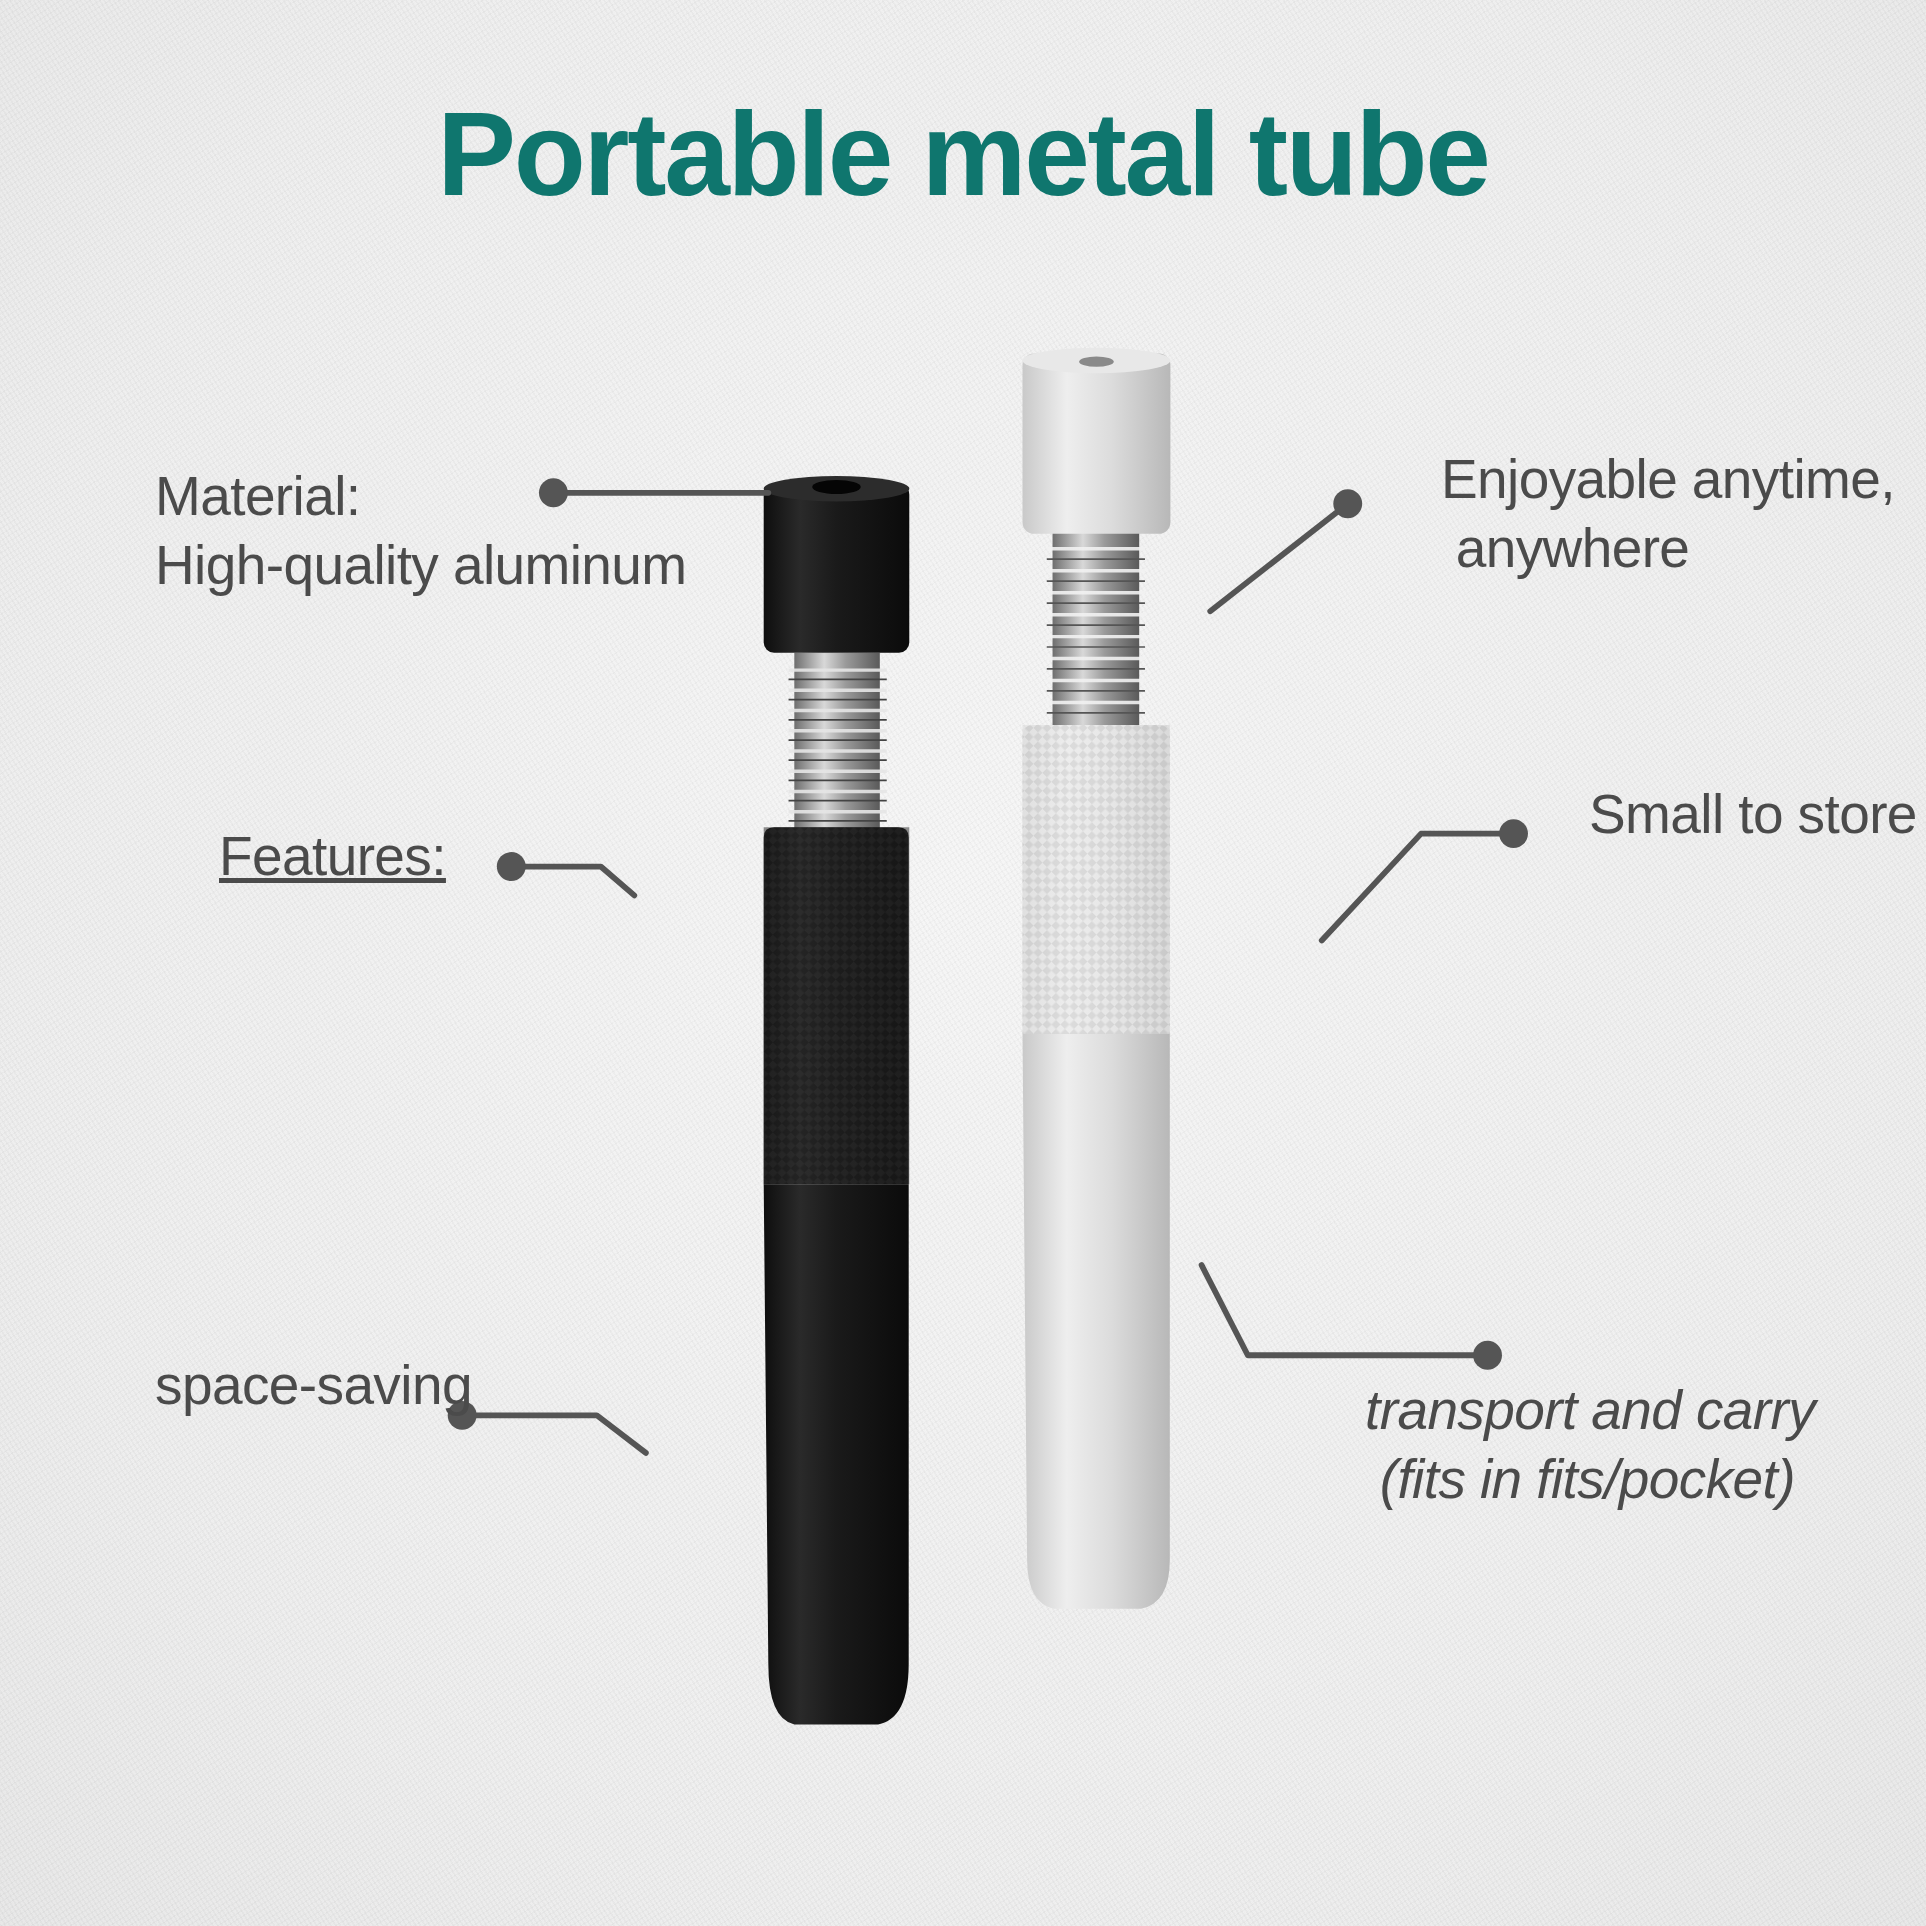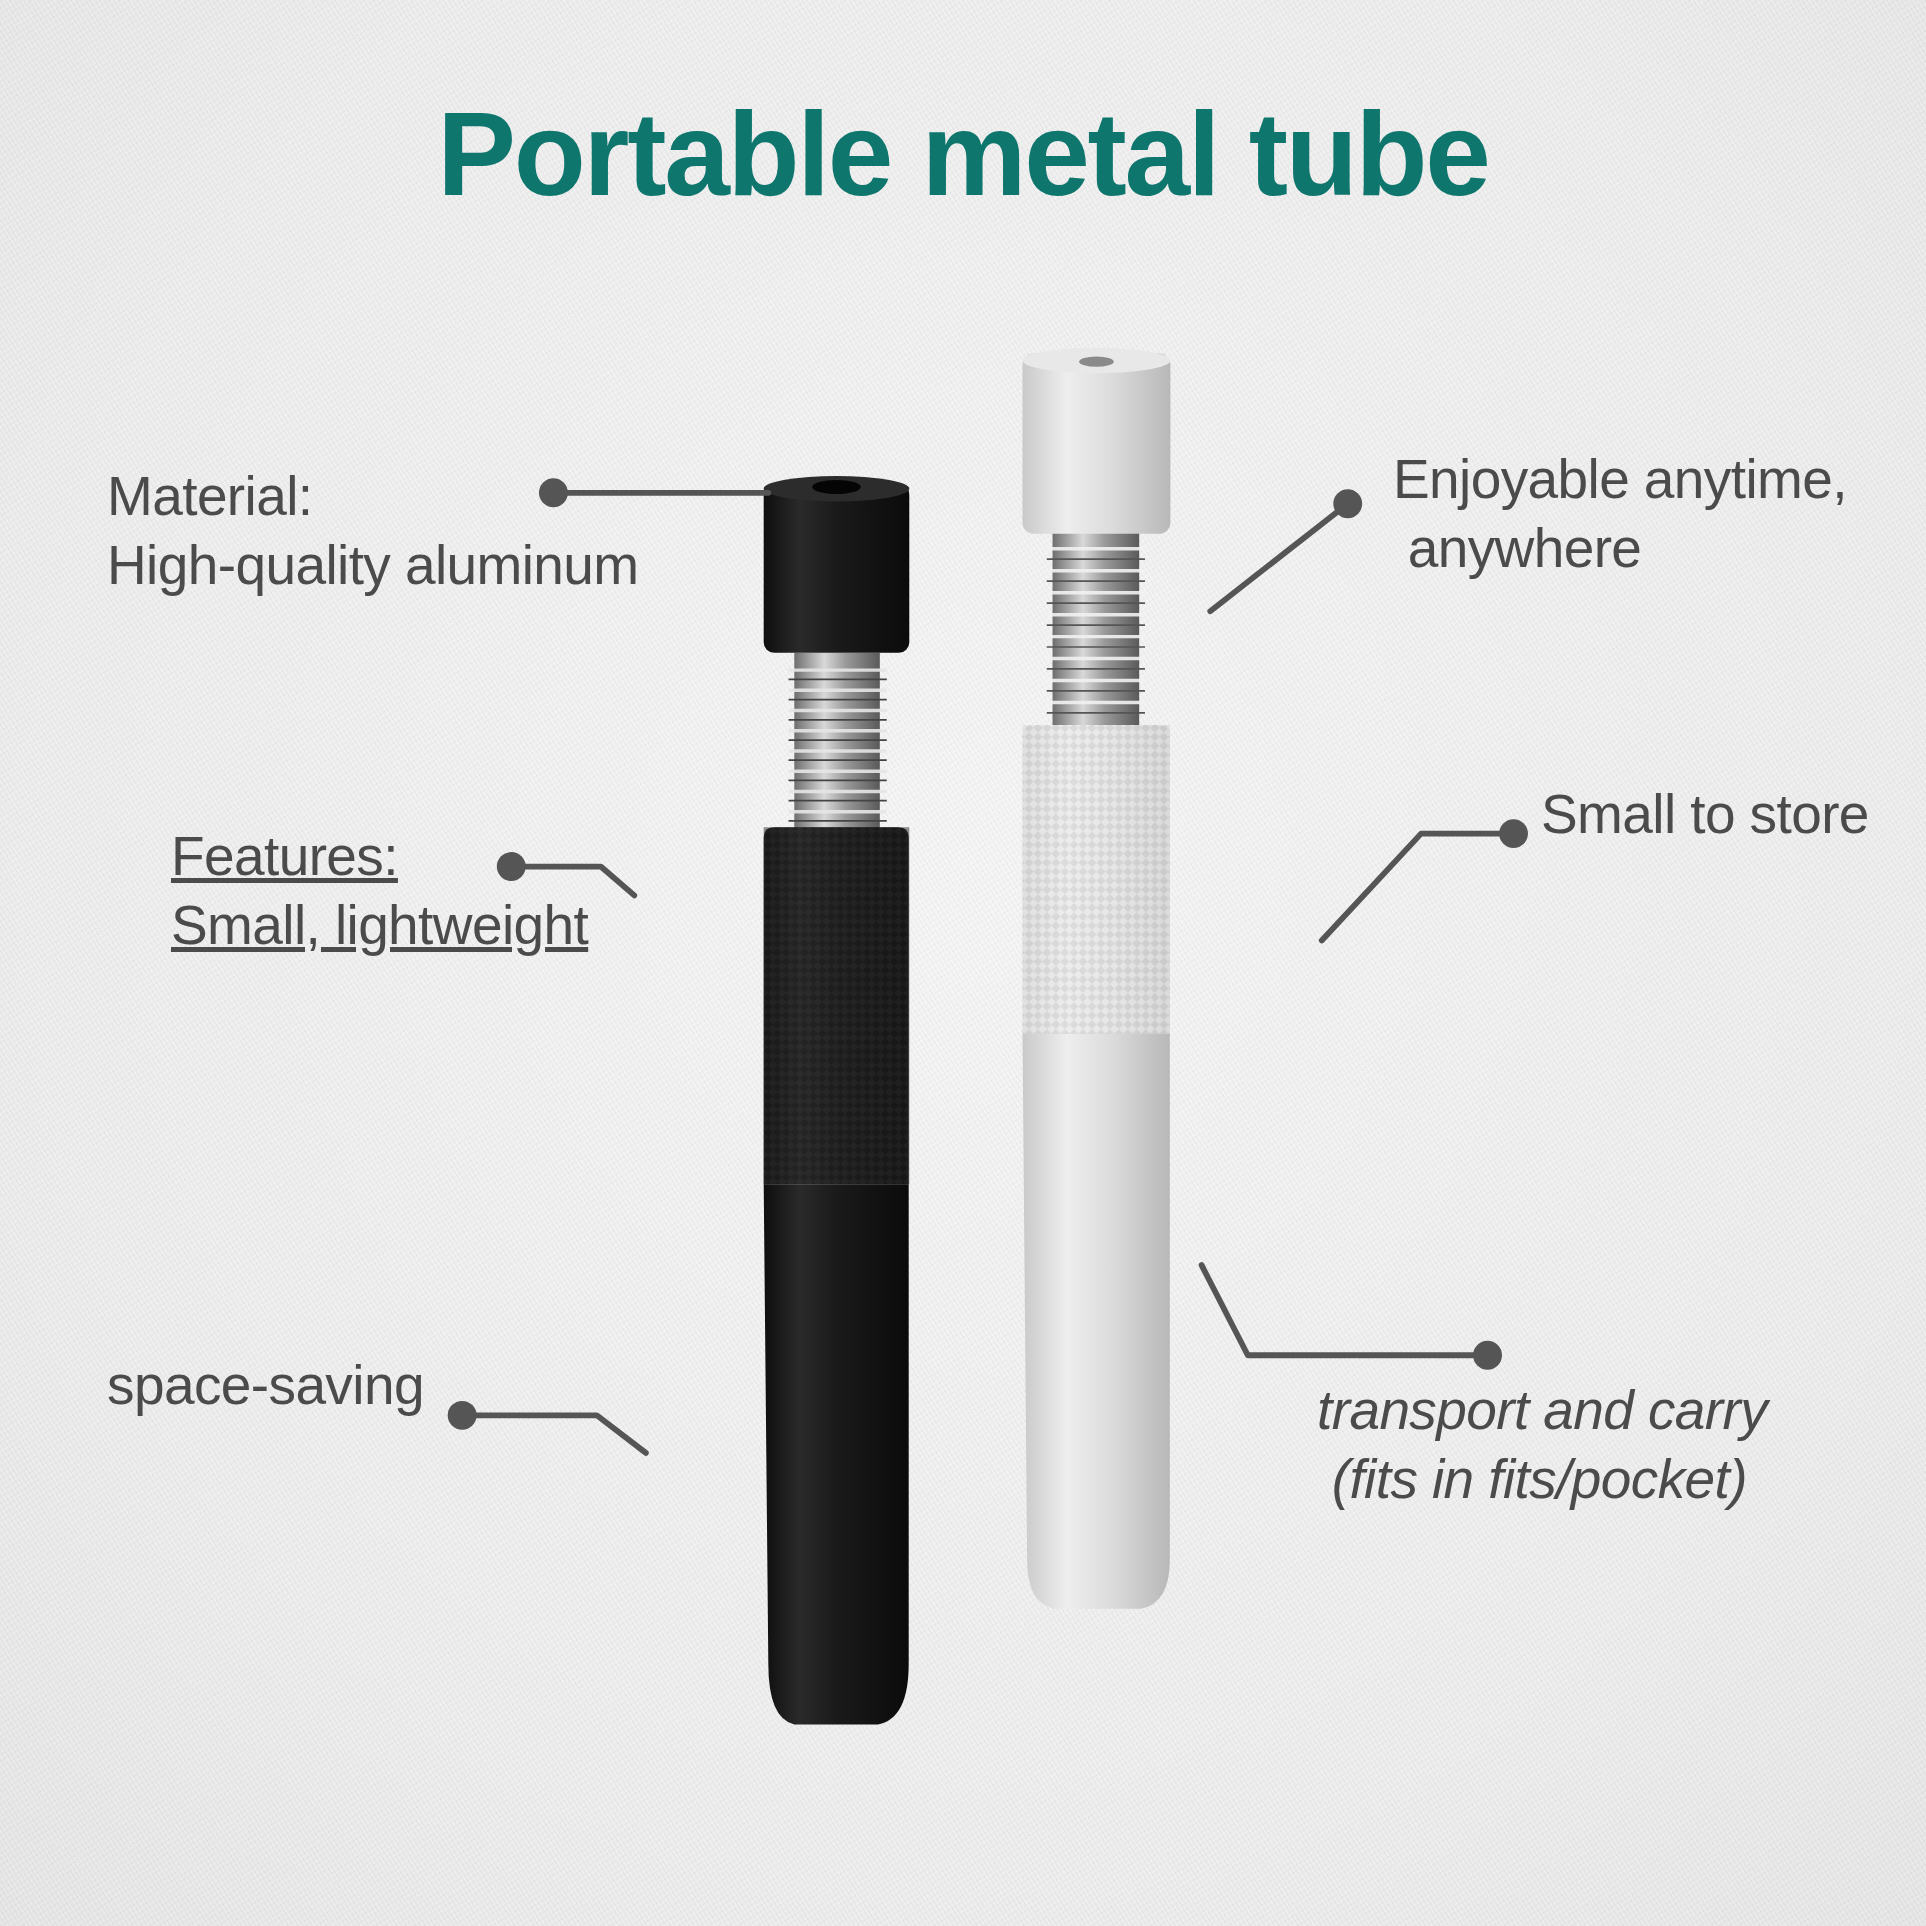--- a/index.html
+++ b/index.html
@@ -16,21 +16,21 @@
       repeating-linear-gradient(-32deg, rgba(0,0,0,0.018) 0 1.2px, rgba(255,255,255,0.03) 1.2px 5.2px),
       radial-gradient(ellipse at 50% 45%, #f6f6f6 0%, #ededed 70%, #e6e6e6 100%);
   }
   .title {
     position: absolute; left: 0; right: 0; top: 95px;
     text-align: center; font-weight: bold; font-size: 118px; letter-spacing: -2.3px;
     color: #0f766e; line-height: 1;
   }
   .label {
     position: absolute; font-size: 55px; line-height: 69px; color: #4b4b4b;
-    white-space: nowrap; letter-spacing: -0.6px;
+    white-space: nowrap; letter-spacing: -0.6px; margin-left: 48px;
   }
   .label div { display: block; }
   svg.overlay { position: absolute; left: 0; top: 0; width: 1926px; height: 1926px; }
 </style>
 </head>
 <body>
 
 <div class="bg"></div>
 
 <div class="title">Portable metal tube</div>
@@ -159,21 +159,20 @@
   <div>High-quality aluminum</div>
 </div>
 
 <div class="label" style="left:1393px; top:445px;">
   <div>Enjoyable anytime,</div>
   <div style="white-space:pre;"> anywhere</div>
 </div>
 
 <div class="label" style="left:171px; top:822px;text-decoration:underline;">
   <div>Features:</div>
-  <div>Small, lightweight</div>
 </div>
 
 <div class="label" style="left:1541px; top:780px;">
   <div>Small to store</div>
 </div>
 
 <div class="label" style="left:107px; top:1351px;">
   <div>space-saving</div>
 </div>
 

